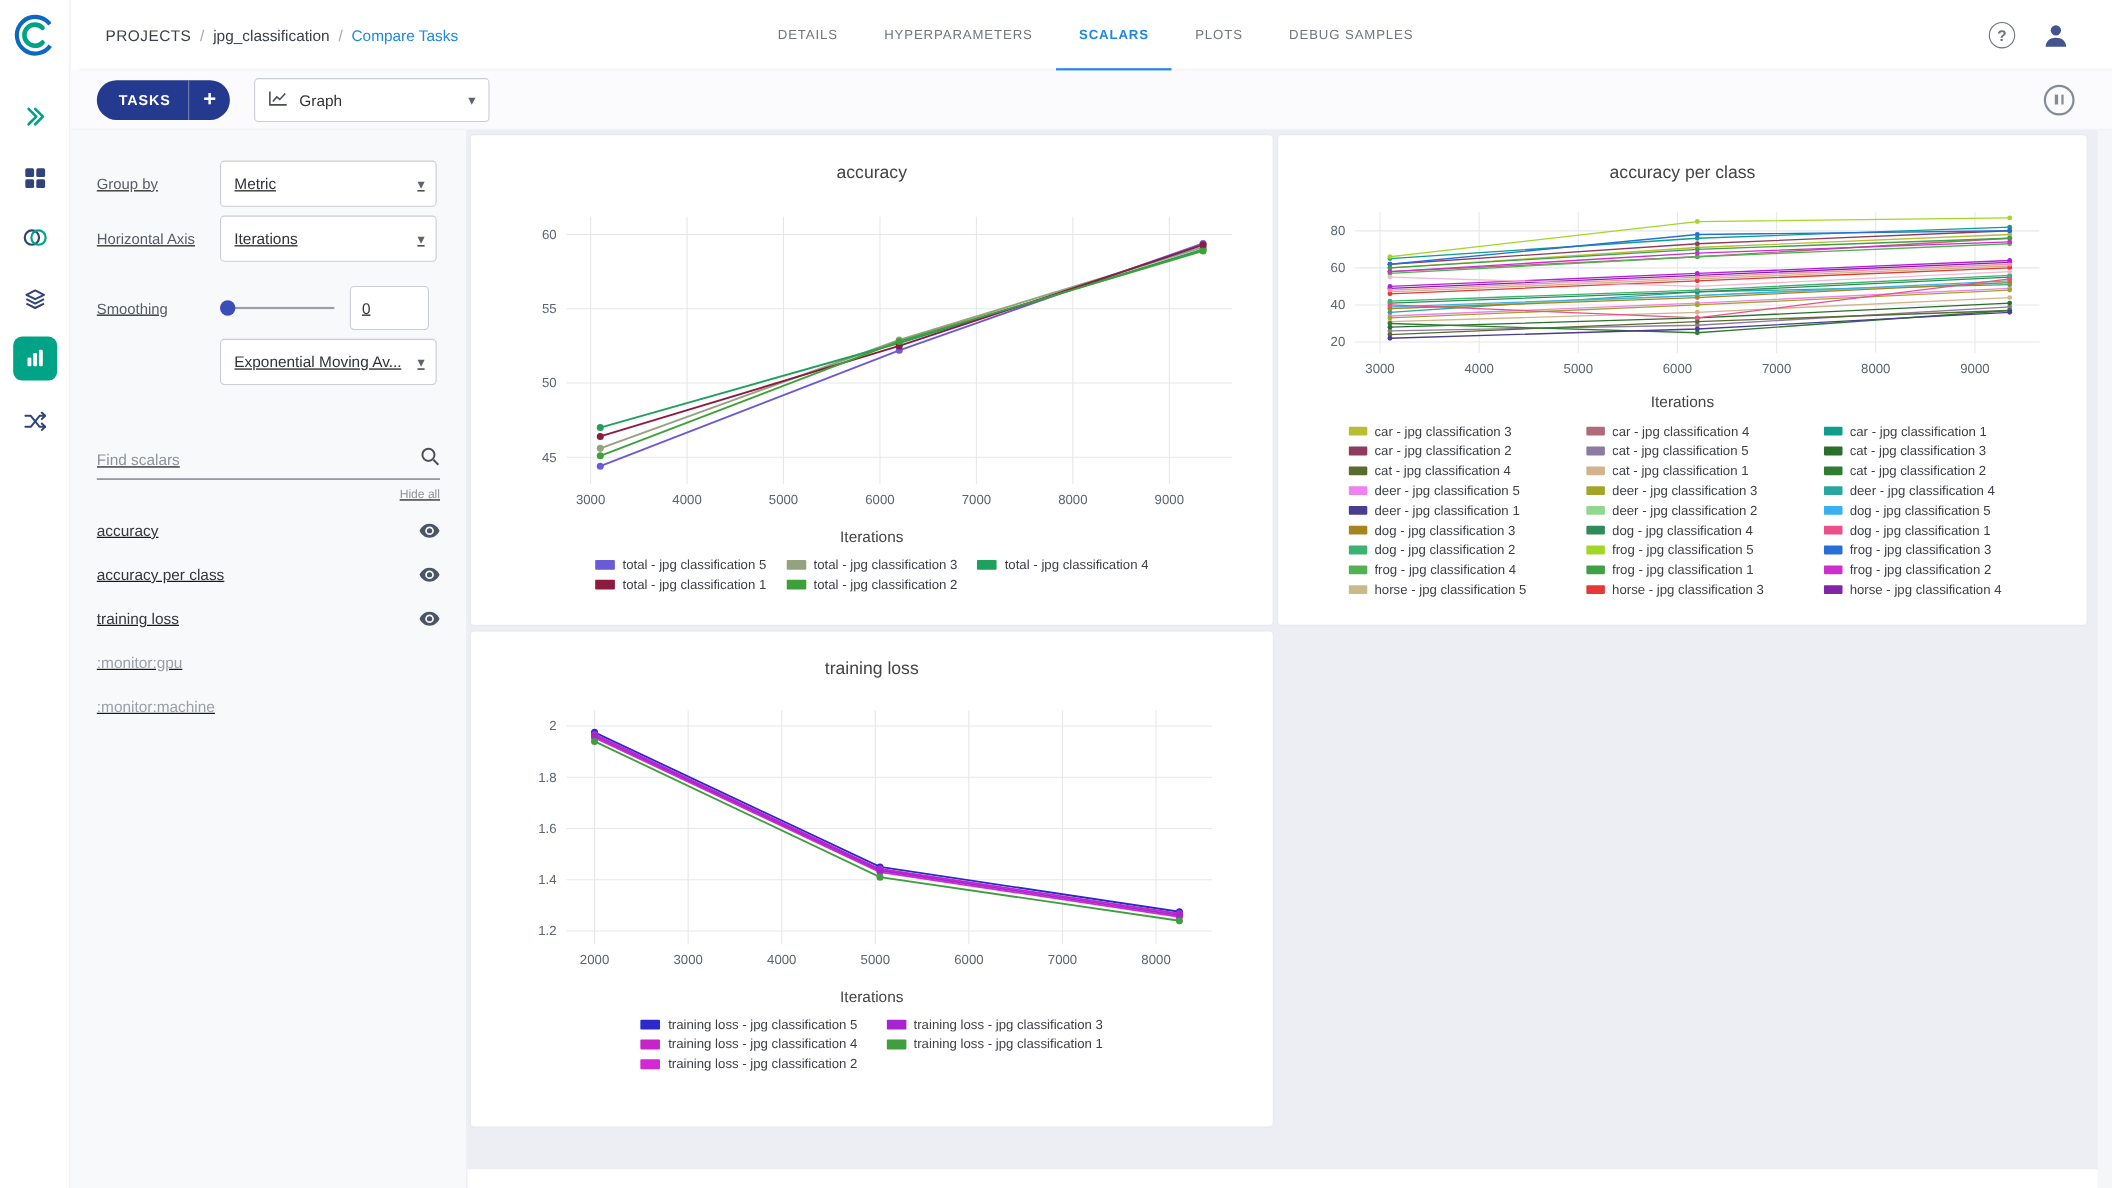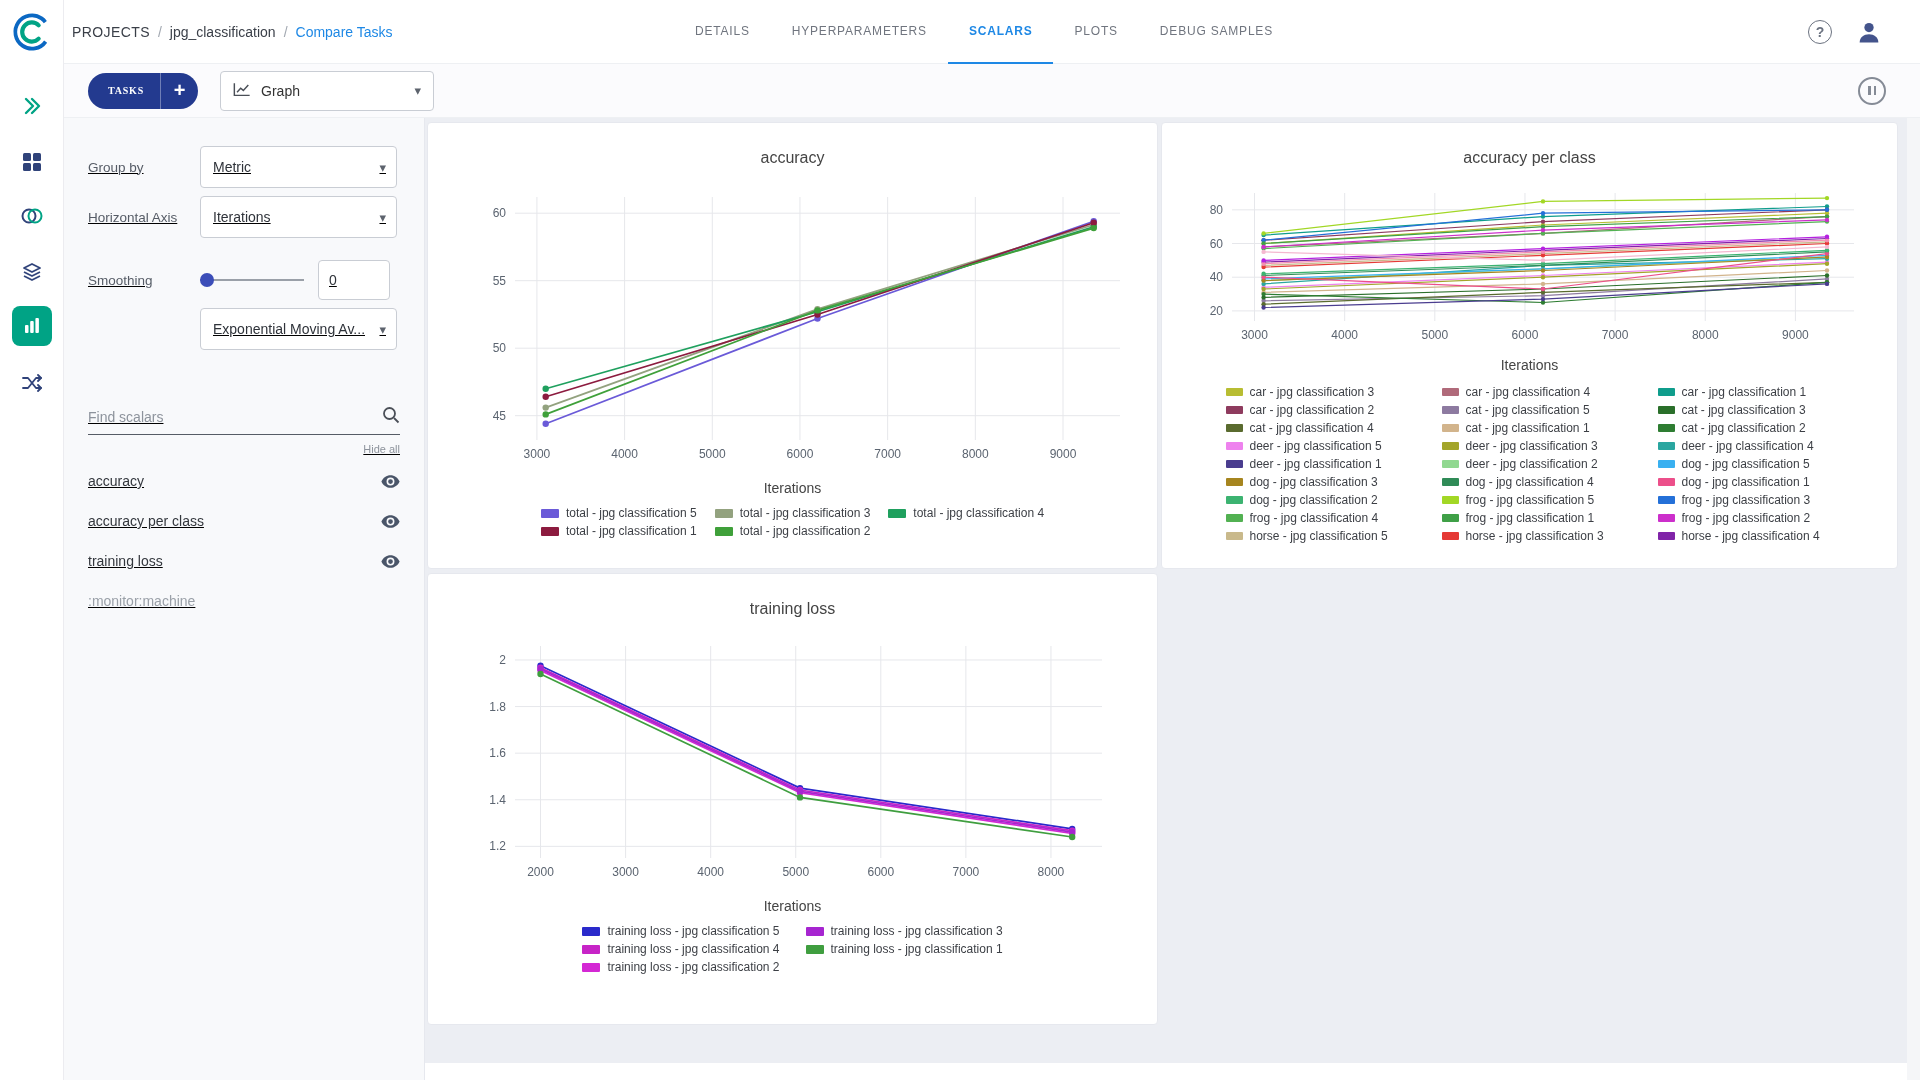--- a/index.html
+++ b/index.html
@@ -7,37 +7,37 @@
   .app { position:relative; width:1920px; height:1080px; }
 
   
   .rail { position:absolute; left:0; top:0; width:64px; height:1080px; background:#fff; border-right:1px solid #ececf0; z-index:10; }
   .logo { position:absolute; left:12px; top:12px; width:40px; height:40px; }
   .rail-icon { position:absolute; left:50%; transform:translateX(-50%); width:40px; height:40px; display:flex; align-items:center; justify-content:center; cursor:pointer; border-radius:8px; }
   .rail-icon.active { background:#00a385; }
   .rail-icon svg { display:block; }
 
   
-  .topbar { position:absolute; left:48px; top:0; right:0; height:64px; background:#fff; border-bottom:1px solid #eef0f3; display:flex; align-items:center; padding:0 36px 0 24px; z-index:9; }
+  .topbar { position:absolute; left:72px; top:0; right:0; height:64px; background:#fff; border-bottom:1px solid #eef0f3; display:flex; align-items:center; padding:0 36px 0 24px; z-index:9; }
   .breadcrumb { display:flex; align-items:center; gap:8px; font-size:14px; color:#3a3f48; white-space:nowrap; }
   .crumb { color:#3a3f48; }
   .crumb.first { letter-spacing:.4px; }
   .crumb.active { color:#1e88e5; cursor:pointer; }
   .crumb-sep { color:#a2a8b1; }
   .tabs { position:absolute; left:50%; transform:translateX(-50%); height:64px; display:flex; align-items:stretch; }
   .tab { display:flex; align-items:center; padding:0 21px; font-size:12px; letter-spacing:.8px; color:#70757f; cursor:pointer; border-bottom:2px solid transparent; }
   .tab.active { color:#1e88e5; border-bottom-color:#1e88e5; font-weight:bold; }
   .topbar-right { margin-left:auto; display:flex; align-items:center; gap:22px; }
   .help-btn { width:24px; height:24px; border:1.6px solid #6b7280; border-radius:50%; color:#6b7280; font-size:14px; font-weight:bold; display:flex; align-items:center; justify-content:center; cursor:pointer; }
   .avatar-btn { width:30px; height:30px; border-radius:50%; display:flex; align-items:center; justify-content:center; cursor:pointer; }
 
   
   .toolbar { position:absolute; left:64px; top:64px; right:0; height:54px; background:#fbfbfd; border-bottom:1px solid #eef0f3; display:flex; align-items:center; padding:0 34px 0 24px; z-index:8; }
   .tasks-pill { display:flex; align-items:center; height:36px; border-radius:18px; overflow:hidden; background:#233a8f; cursor:pointer; }
-  .tasks-pill .tasks-label { color:#fff; font-size:10px; font-weight:bold; letter-spacing:.8px; padding:0 16px 0 20px;font-family:Liberation Serif, serif; }
+  .tasks-pill .tasks-label { color:#fff; font-size:13px; font-weight:bold; letter-spacing:.8px; padding:0 16px 0 20px; }
   .tasks-pill .tasks-add { width:38px; height:36px; display:flex; align-items:center; justify-content:center; color:#fff; font-size:20px; font-weight:bold; border-left:1px solid rgba(255,255,255,.35); }
   .view-select { margin-left:22px; width:214px; height:40px; background:#fff; border:1px solid #c9cdd4; border-radius:4px; display:flex; align-items:center; gap:10px; padding:0 12px; font-size:14px; color:#333; cursor:pointer;justify-content:flex-end; }
   .view-select .caret { margin-left:auto; }
   .caret { color:#5d636d; font-size:13px; }
   .refresh-btn { margin-left:auto; width:28px; height:28px; border:2px solid #858b96; border-radius:50%; display:flex; align-items:center; justify-content:center; gap:3px; cursor:pointer; }
   .refresh-btn i { display:block; width:2.5px; height:9px; background:#858b96; }
 
   
   .content { position:absolute; left:64px; top:118px; right:0; bottom:0; }
 
@@ -252,20 +252,23 @@
               </svg>
           </span>
         </div>
         <div class="metric-row">
           <span class="metric-label">training loss</span>
           <span class="eye">
             <svg width="19" height="13" viewBox="0 0 24 16">
                 <path d="M12 0C7 0 2.7 3.1.5 8 2.7 12.9 7 16 12 16s9.3-3.1 11.5-8C21.3 3.1 17 0 12 0zm0 13a5 5 0 1 1 0-10 5 5 0 0 1 0 10zm0-8a3 3 0 1 0 0 6 3 3 0 0 0 0-6z" fill="#4a5568"></path>
               </svg>
           </span>
+        </div>
+        <div class="metric-row disabled">
+          <span class="metric-label">:monitor:gpu</span>
         </div>
         <div class="metric-row disabled">
           <span class="metric-label">:monitor:machine</span>
         </div>
       </div>
     </aside>
 
     <section class="charts">
       <div class="scroll-strip"></div>
 

